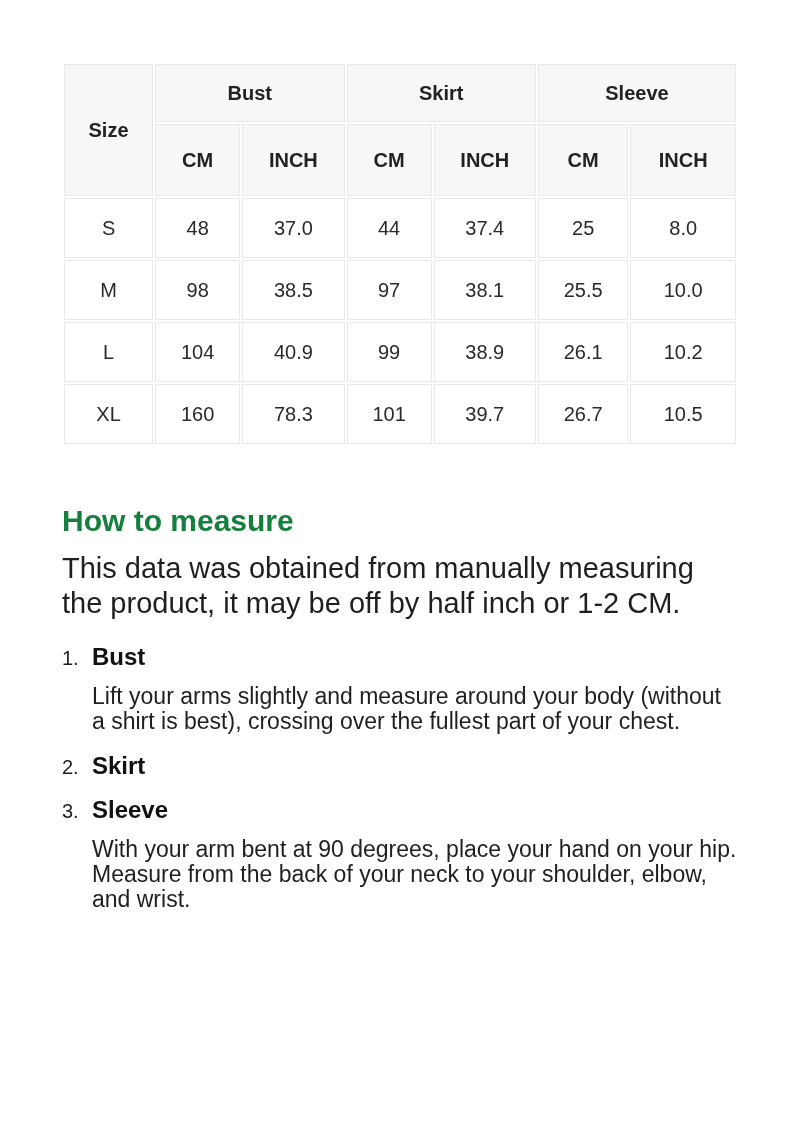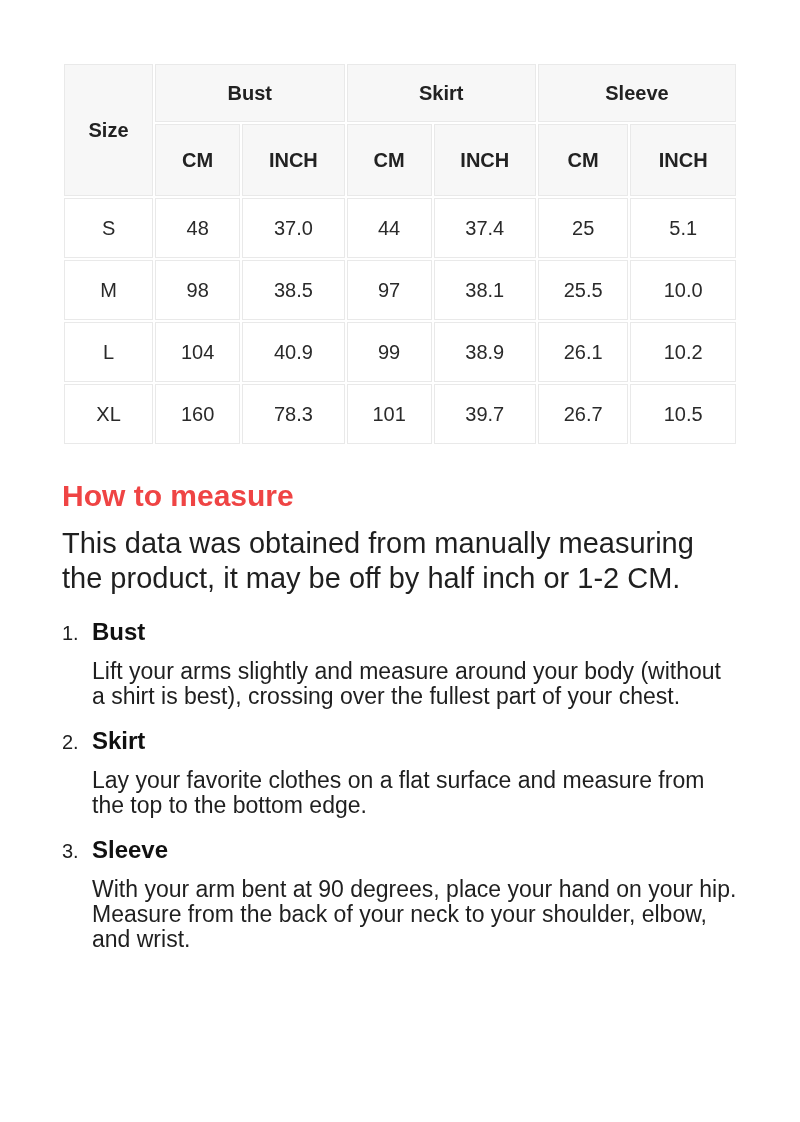--- a/index.html
+++ b/index.html
@@ -35,25 +35,25 @@
     background: #ffffff;
     font-weight: normal;
     color: #2a2a2a;
   }
   tr.group-row th { height: 58px; }
   tr.unit-row th { height: 72px; }
   tbody tr td { height: 60px; }
 
   
   .howto-title {
-    margin: 32px 0 12px;
+    margin: 57px 0 12px;
     font-size: 30px;
     line-height: 36px;
     font-weight: bold;
-    color: #ef4444;
+    color: #15803d;
   }
   .howto-intro {
     font-size: 29px;
     line-height: 35px;
     color: #1f1f1f;
   }
   .steps { margin-top: 20px; }
   .step { margin-top: 12px; }
   .step-header {
     display: flex;
@@ -108,21 +108,21 @@
     </tr>
   </thead>
   <tbody>
     <tr>
       <td>S</td>
       <td>48</td>
       <td>37.0</td>
       <td>44</td>
       <td>37.4</td>
       <td>25</td>
-      <td>5.1</td>
+      <td>8.0</td>
     </tr>
     <tr>
       <td>M</td>
       <td>98</td>
       <td>38.5</td>
       <td>97</td>
       <td>38.1</td>
       <td>25.5</td>
       <td>10.0</td>
     </tr>
@@ -159,21 +159,20 @@
       <span class="step-title">Bust</span>
     </div>
     <p class="step-desc">Lift your arms slightly and measure around your body (without a shirt is best), crossing over the fullest part of your chest.</p>
   </div>
 
   <div class="step">
     <div class="step-header">
       <span class="step-num">2.</span>
       <span class="step-title">Skirt</span>
     </div>
-    <p class="step-desc">Lay your favorite clothes on a flat surface and measure from the top to the bottom edge.</p>
   </div>
 
   <div class="step">
     <div class="step-header">
       <span class="step-num">3.</span>
       <span class="step-title">Sleeve</span>
     </div>
     <p class="step-desc">With your arm bent at 90 degrees, place your hand on your hip. Measure from the back of your neck to your shoulder, elbow, and wrist.</p>
   </div>
 

